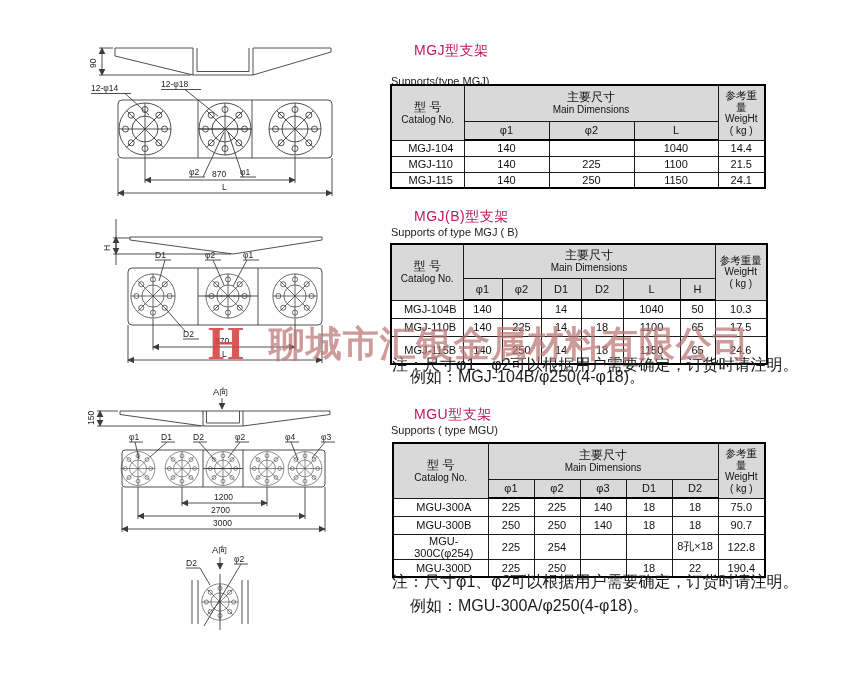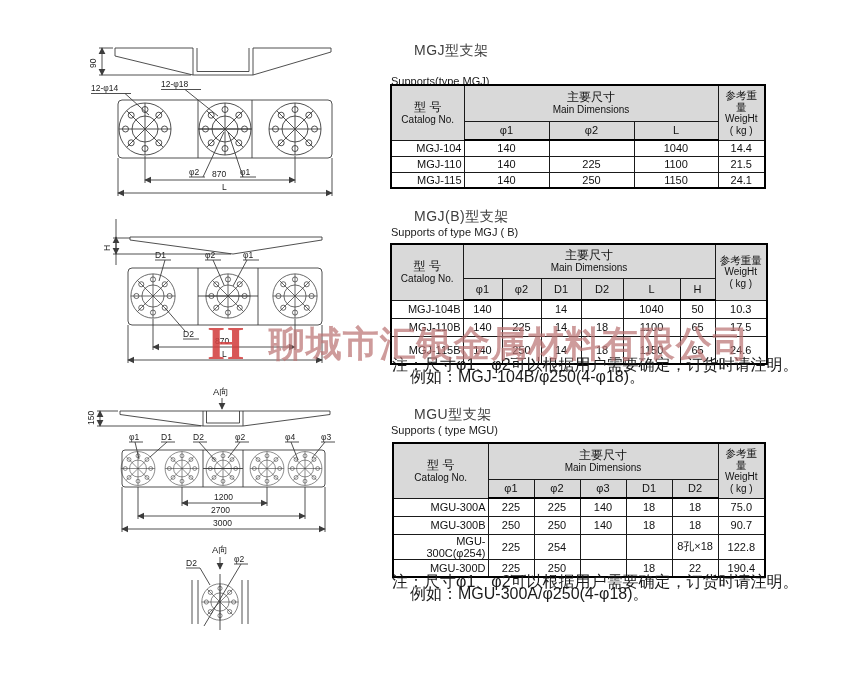--- a/index.html
+++ b/index.html
@@ -13,30 +13,30 @@
     stroke:#3c3c3c; stroke-width:0.9; fill:none;
   }
   .drw .dim { marker-start:url(#ah); marker-end:url(#ah); }
   .drw .arr { marker-end:url(#ah); }
   .drw text {
     fill:#222; stroke:none; font-size:8.5px;
     font-family:"Liberation Sans", sans-serif;
   }
   .drw text.big { font-size:9.5px; }
   
-  .sec-title { position:absolute; font-size:14px; color:#404040; letter-spacing:0.5px; white-space:nowrap; }
+  .sec-title { position:absolute; font-size:14px; color:#be185d; letter-spacing:0.5px; white-space:nowrap; }
   .sec-sub   { position:absolute; font-size:11px; color:#1b1b1b; white-space:nowrap; }
   .note      { position:absolute; font-size:16px; color:#1b1b1b; white-space:nowrap; }
   
   table.tbl { position:absolute; border-collapse:collapse; table-layout:fixed; background:#fff; border:2px solid #000; }
   table.tbl td {
     border:1px solid #1a1a1a; text-align:center; vertical-align:middle;
     font-size:11px; color:#111; padding:0 2px; overflow:hidden;
   }
-  table.tbl td.model { text-align:right; padding-left:8px; }
+  table.tbl td.model { text-align:center; padding-left:8px; }
   table.tbl td.hd { background:#d9d9d9; }
   table.tbl tr.subhd td { border-bottom:2px solid #000; }
   .cn { font-size:12px; line-height:14px; }
   .en { font-size:10px; line-height:12px; }
   .wn { font-size:10.5px; line-height:12px; }
   
   .watermark {
     position:absolute; left:208px; top:322px; display:flex; align-items:center;
     pointer-events:none; z-index:6; white-space:nowrap;
   }
@@ -437,20 +437,20 @@
         <td>250</td>
         <td></td>
         <td>18</td>
         <td>22</td>
         <td>190.4</td>
       </tr>
     </tbody>
   </table>
 
   <div class="note" style="left:392px;top:572px">注：尺寸φ1、φ2可以根据用户需要确定，订货时请注明。</div>
-  <div class="note" style="left:410px;top:584px">例如：MGU-300A/φ250(4-φ18)。</div>
+  <div class="note" style="left:410px;top:596px">例如：MGU-300A/φ250(4-φ18)。</div>
 
   <div class="watermark">
     <span class="wm-logo">H</span>
     <span class="wm-text">聊城市汇银金属材料有限公司</span>
   </div>
 
 </div>
 
 </body></html>

